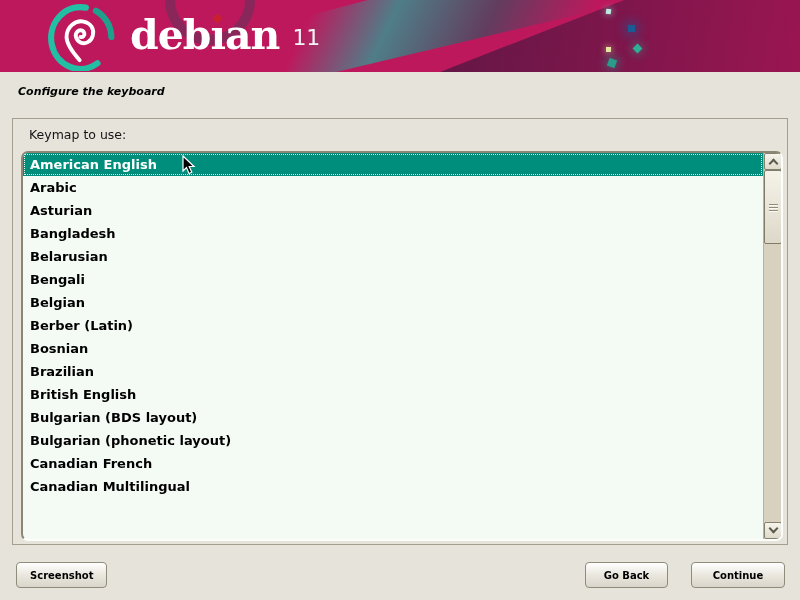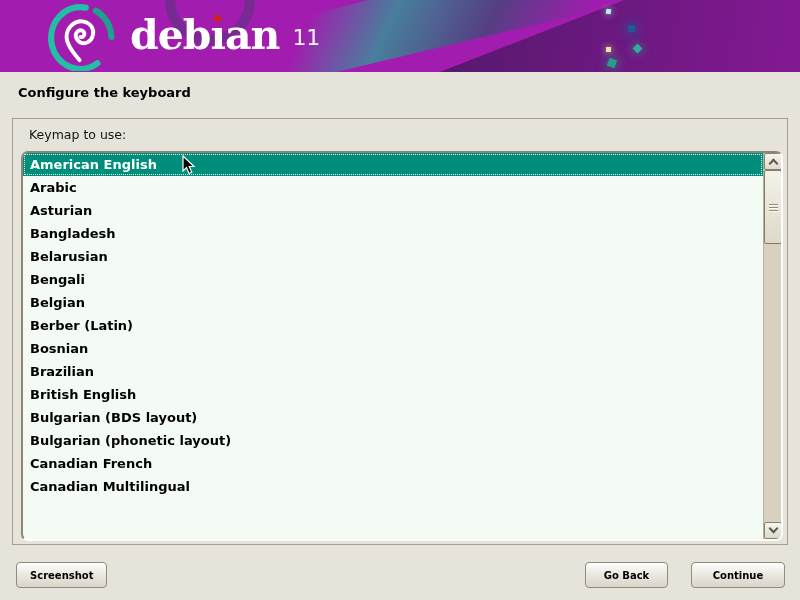--- a/index.html
+++ b/index.html
@@ -8,21 +8,21 @@
     font-family:"DejaVu Sans","Liberation Sans",sans-serif;
     background:#e6e3da;
     position:relative;
     width:800px; height:600px;
     overflow:hidden;
   }
 
   
   .header {
     position:absolute; left:0; top:0; width:800px; height:72px;
-    background:#a21caf; overflow:hidden;
+    background:#be185d; overflow:hidden;
   }
   .hdr-wedge-teal {
     position:absolute; left:0; top:0; width:800px; height:72px;
     background:linear-gradient(115deg, rgba(37,150,140,0) 38%, rgba(42,160,150,0.75) 48%, rgba(23,90,95,0.55) 60%, rgba(10,30,55,0) 72%);
     clip-path:polygon(46% 0, 80% 0, 42% 100%, 12% 100%);
   }
   .hdr-wedge-dark {
     position:absolute; left:0; top:0; width:800px; height:72px;
     background:linear-gradient(100deg, rgba(16,24,52,0.9), rgba(10,12,34,0.2));
     clip-path:polygon(78% 0, 100% 0, 100% 100%, 55% 100%);
@@ -51,21 +51,21 @@
   }
   .brand-version {
     color:#f4f4f6; font-size:22px; font-weight:normal; margin-left:13px;
     font-family:"DejaVu Sans","Liberation Sans",sans-serif;
     position:relative; top:-4px;
   }
 
   
   .page-title {
     position:absolute; left:18px; top:85px;
-    font-size:13px; font-weight:bold; color:#000;
+    font-size:11px; font-weight:bold; color:#000;font-style:italic;
   }
 
   
   .panel {
     position:absolute; left:12px; top:118px; width:776px; height:427px;
     border:1px solid #a39e8e; background:#e6e3da;
   }
   .keymap-label {
     position:absolute; left:16px; top:8px;
     font-size:12.5px; color:#141414;

